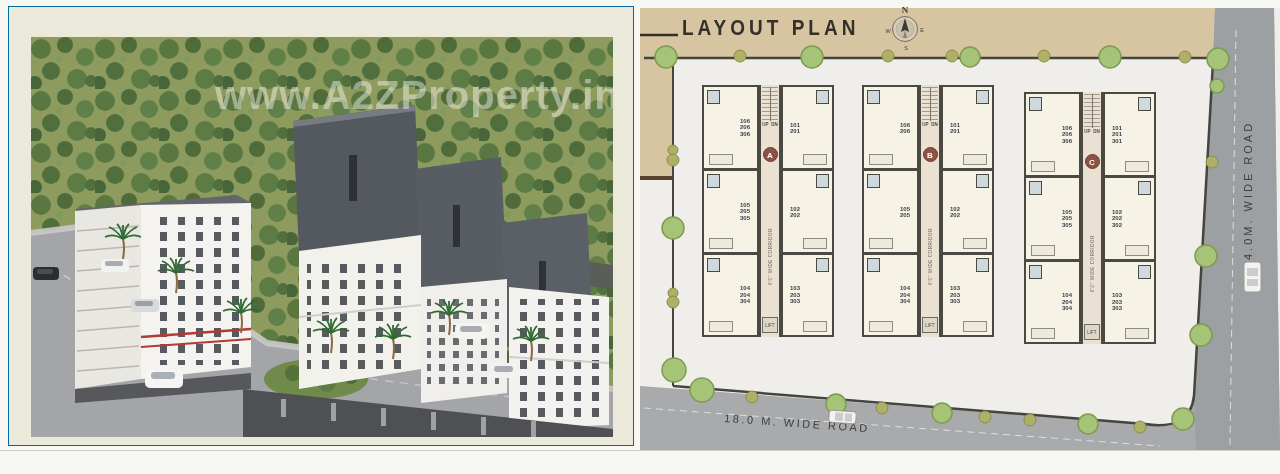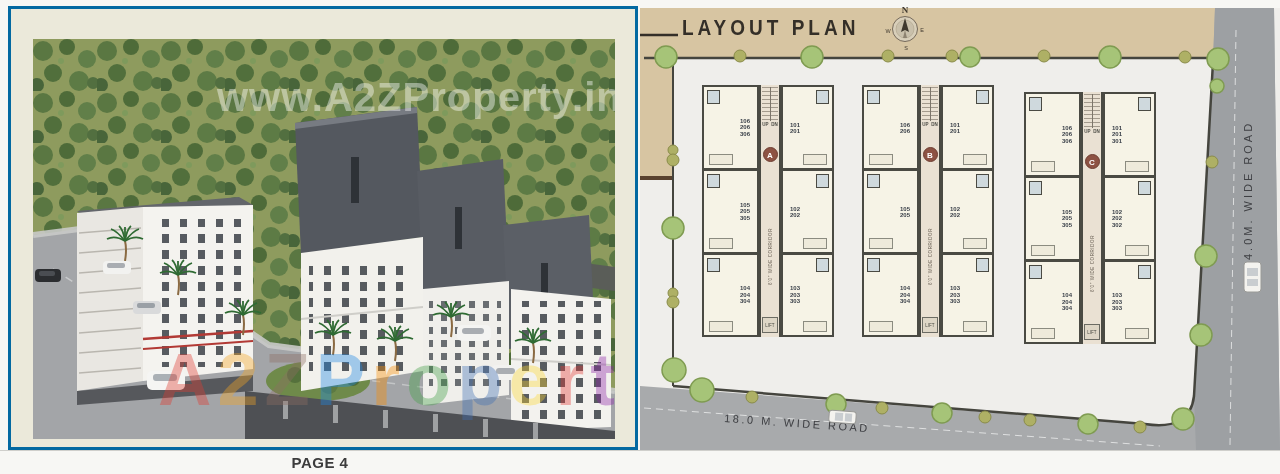--- a/index.html
+++ b/index.html
@@ -2,21 +2,21 @@
 <html><head>
 <meta charset="utf-8">
 <style>
   html,body{margin:0;padding:0;background:#ffffff;}
   #stage{position:relative;width:1280px;height:474px;background:#f7f7f4;overflow:hidden;
          font-family:"Liberation Sans", sans-serif;}
 
   
   .left-page{position:absolute;left:0;top:0;width:640px;height:474px;background:#f7f7f4;}
   .photo-frame{position:absolute;left:8px;top:6px;width:624px;height:438px;
-               background:#ebe9da;border:3px solid #0369a1;}
+               background:#ebe9da;border:1px solid #0369a1;}
   .photo{position:absolute;left:22px;top:30px;width:582px;height:400px;overflow:hidden;background:#8e9b5e;}
   .wm-bottom{position:absolute;left:125px;top:298px;font-size:74px;font-weight:bold;
              letter-spacing:6px;opacity:.38;white-space:nowrap;pointer-events:none;}
   .wm-bottom span:nth-child(1){color:#e03c31}
   .wm-bottom span:nth-child(2){color:#f5a623}
   .wm-bottom span:nth-child(3){color:#8d6e63}
   .wm-bottom span:nth-child(4){color:#1e88e5}
   .wm-bottom span:nth-child(5){color:#fb8c00}
   .wm-bottom span:nth-child(6){color:#43a047}
   .wm-bottom span:nth-child(7){color:#3f6fb5}
@@ -207,23 +207,20 @@
               <rect x="429" y="289" width="22" height="6" rx="3" fill="#a9adb2"></rect>
             </g>
           <g>
               <rect x="458" y="326" width="30" height="15" rx="5" fill="#f2f2f0"></rect>
               <rect x="463" y="329" width="19" height="6" rx="3" fill="#a9adb2"></rect>
             </g>
 
           <text x="184" y="72" font-size="40" font-weight="bold" fill="#ffffff" opacity="0.42" letter-spacing="1">www.A2ZProperty.in</text>
         </svg>
 
-        <div class="wm-bottom">
-          <span>A</span><span>2</span><span>Z</span><span>P</span><span>r</span><span>o</span><span>p</span><span>e</span><span>r</span><span>t</span>
-        </div>
       </div>
     </div>
   </div>
 
   <div class="right-page">
     <svg class="plan-svg" width="640" height="474" viewBox="0 0 640 474">
 
       <rect x="0" y="8" width="640" height="442" fill="#efeeeb"></rect>
 
       <rect x="0" y="8" width="580" height="50" fill="#d7c5a2"></rect>
@@ -424,15 +421,14 @@
             <span>DN</span>
           </div>
         <div class="badge">C</div>
         <div class="corridor-label">6'0" WIDE CORRIDOR</div>
         <div class="lift">LIFT</div>
       </div>
     </div>
   </div>
 
   <div class="footer-line"></div>
-  <div class="footer footer-left">PAGE 4</div>
 
 </div>
 
 </body></html>

